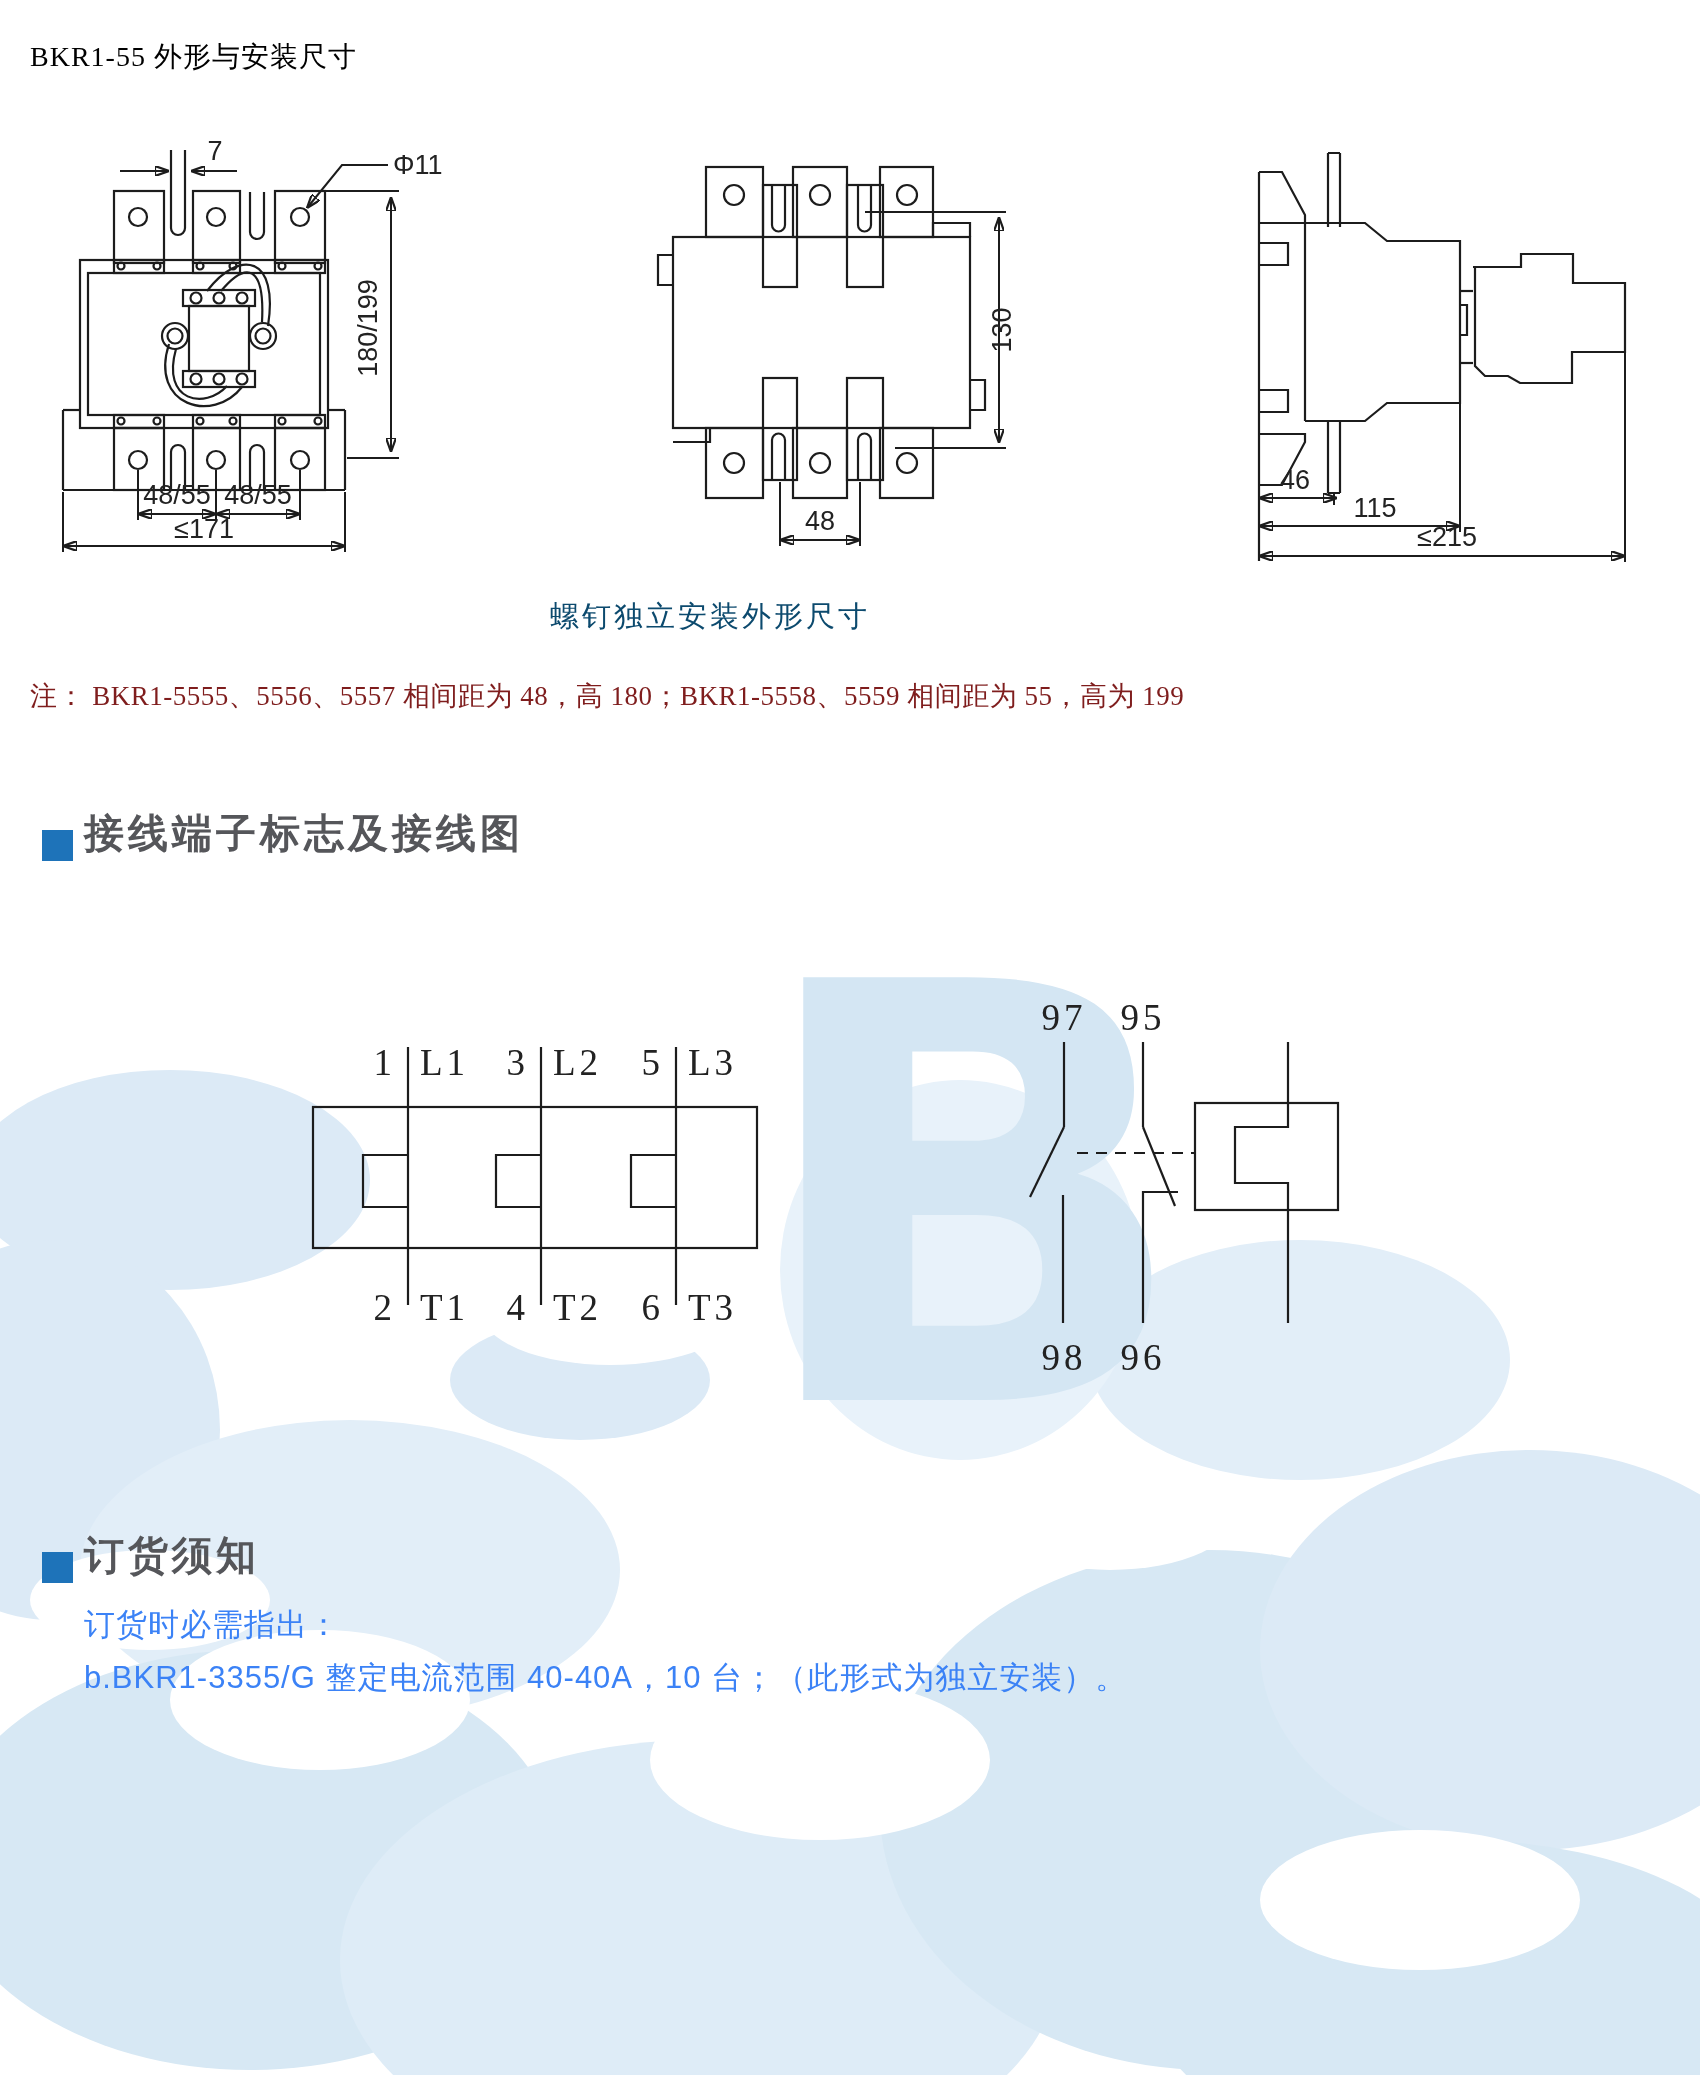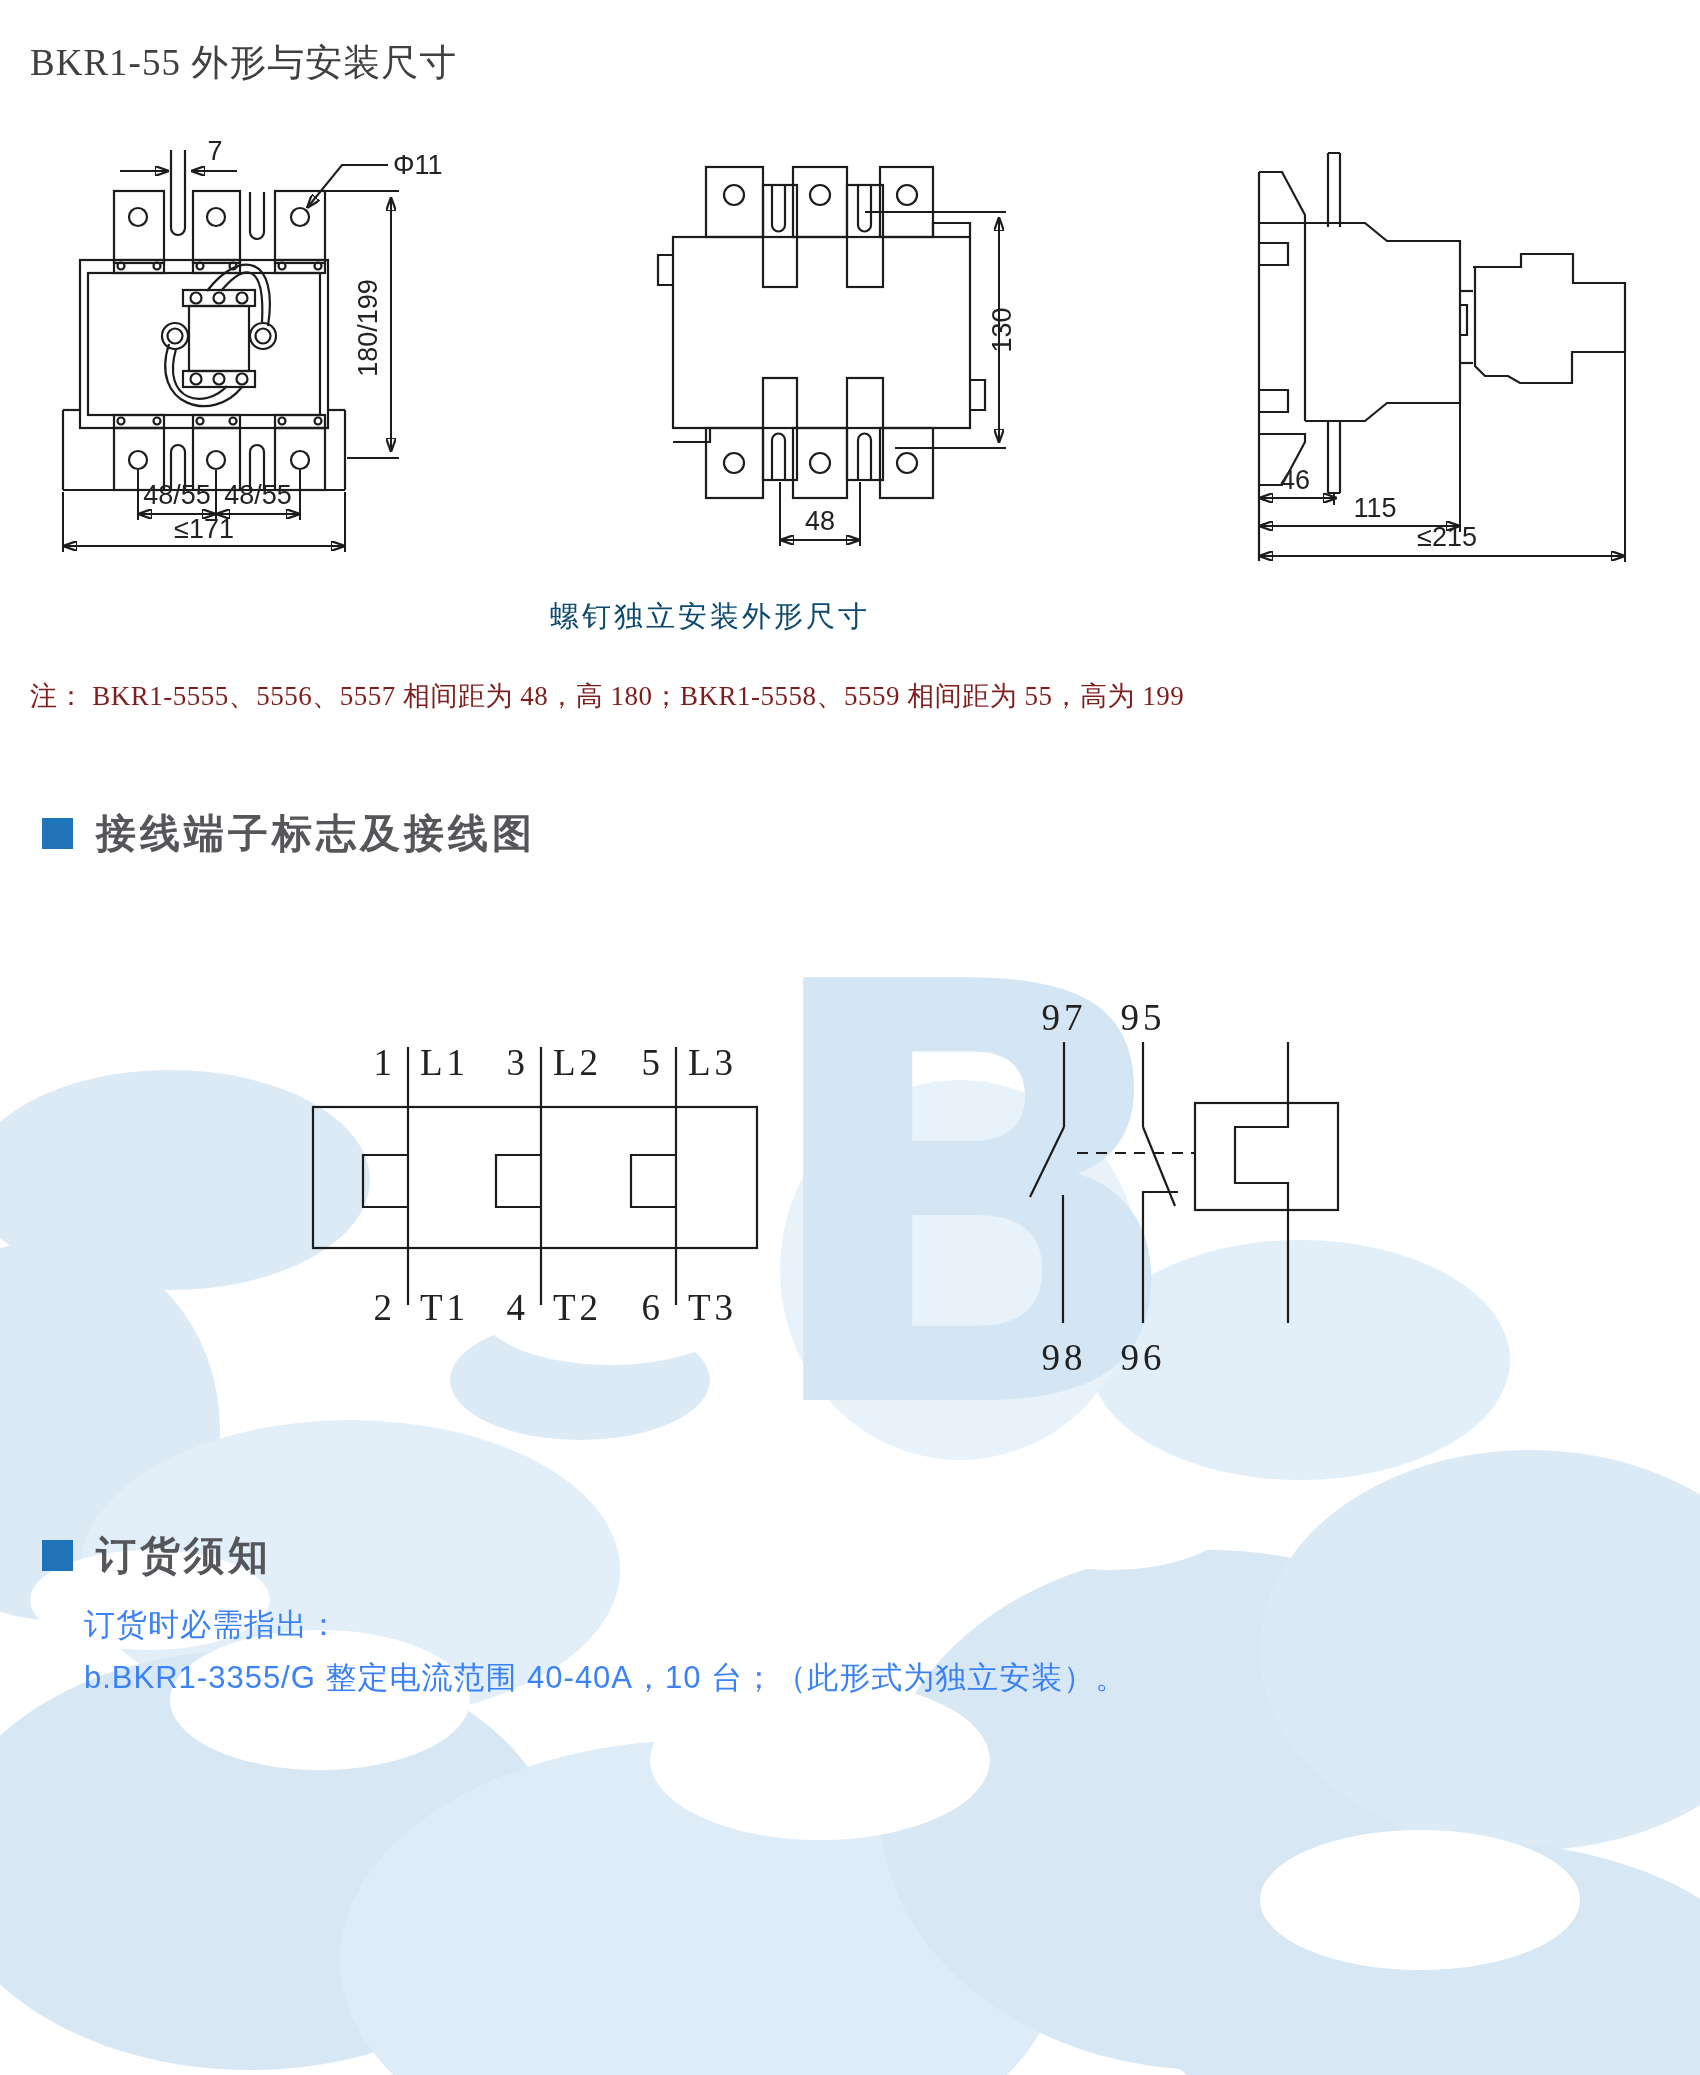--- a/index.html
+++ b/index.html
@@ -1,23 +1,23 @@
 <!DOCTYPE html>
 <html><head>
 <meta charset="utf-8">
 <style>
   html,body{margin:0;padding:0;background:#ffffff}
   .page{position:relative;width:1700px;height:2075px;background:#fff;overflow:hidden;
         font-family:"Liberation Sans",sans-serif}
   .abs{position:absolute}
   .serif{font-family:"Liberation Serif","DejaVu Serif",serif}
-  .doc-title{font-size:37px;color:#404040;letter-spacing:1px}
+  .doc-title{font-size:28px;color:#000000;letter-spacing:1px}
   .doc-note{font-size:27px;color:#7f1d1d;letter-spacing:.5px}
   .doc-caption{font-size:29px;color:#0c4a6e;letter-spacing:3px;width:440px;text-align:left}
-  .sec-head{display:flex;align-items:center;gap:23px}
+  .sec-head{display:flex;align-items:flex-end;gap:11px}
   .bullet{width:31px;height:31px;background:#1e73b9;display:inline-block;flex:none}
   .sec-title{font-size:40px;font-weight:bold;color:#55565a;letter-spacing:4px}
   .order{font-size:31px;color:#3b82f6;line-height:53px;letter-spacing:1px}
   svg.draw{position:absolute;overflow:visible}
   .draw line,.draw path,.draw rect,.draw circle,.draw polyline{stroke:#1c1c1c;stroke-width:2.2;fill:none}
   .draw .dim{stroke-width:2}
   .draw text{stroke:none;fill:#222;font-family:"Liberation Sans",sans-serif;font-size:27px}
   .draw text.lbl{font-family:"Liberation Serif","DejaVu Serif",serif;font-size:37px;letter-spacing:4px}
   .dashes{stroke-dasharray:11 8}
   .wm{position:absolute;left:0;top:0;z-index:0}

